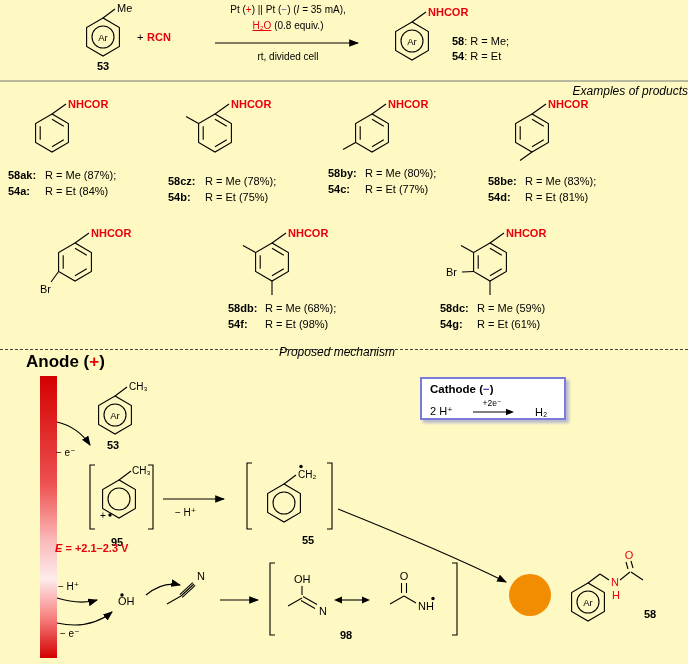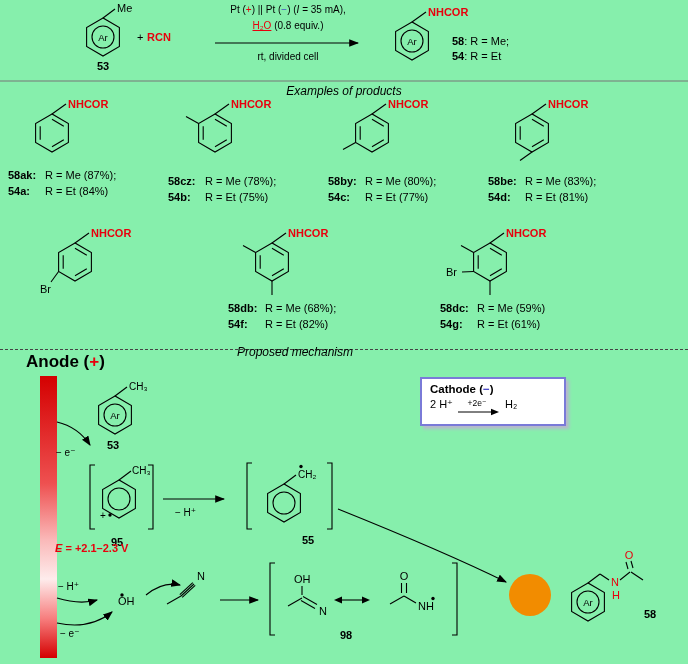--- a/index.html
+++ b/index.html
@@ -1,39 +1,39 @@
 <!DOCTYPE html>
 <html><head>
 <meta charset="utf-8">
 <style>
   body{margin:0}
-  #fig{position:relative;width:688px;height:664px;background:#86efac;overflow:hidden;
+  #fig{position:relative;width:688px;height:664px;background:#fef9c3;overflow:hidden;
        font-family:"Liberation Sans","DejaVu Sans",sans-serif;color:#000}
   #fig svg{position:absolute}
   svg text{font-family:"Liberation Sans","DejaVu Sans",sans-serif;font-size:11px;fill:#000}
   .st{fill:none;stroke:#000;stroke-width:1.1}
   .dot{fill:#000;stroke:none}
   .tm{text-anchor:middle}
   .f10{font-size:10px}
   .f95{font-size:9.5px}
   .b{font-weight:bold}
   .i{font-style:italic}
   .r{fill:#e8000d}
   .bl{fill:#4646c8}
   .ul{text-decoration:underline}
   .hred{color:#e8000d}
   .hblue{color:#4646c8}
-  .hdr{position:absolute;font-style:italic;font-size:12px;text-align:center}
+  .hdr{position:absolute;font-style:italic;font-size:12px;text-align:right}
   .plabel{position:absolute;font-size:11px;line-height:15.5px;white-space:nowrap}
   .cid{display:inline-block;min-width:37px;font-weight:bold}
   .anode{position:absolute;left:26px;top:352px;font-weight:bold;font-size:17px}
   .cbox{position:absolute;left:420px;top:377px;width:126px;border:2px solid #7a7ad8;
-        background:#fff;box-shadow:3px 3px 3px #b8b8cc;padding:4px 8px 6px;font-size:11px}
+        background:#fff;box-shadow:3px 3px 3px #b8b8cc;padding:4px 8px 0;font-size:11px}
   .cbox .title{font-weight:bold;font-size:11.5px}
-  .crow{display:flex;align-items:flex-start;gap:3px;margin-top:3px}
+  .crow{display:flex;align-items:flex-end;gap:18px;margin-top:3px}
 </style>
 </head>
 <body>
 
 <div id="fig">
 
   <svg style="left:0;top:0" width="688" height="82" viewBox="0 0 688 82">
     <defs>
       <marker id="ahT" markerWidth="9" markerHeight="7" refX="8" refY="3.5" orient="auto">
           <path d="M0,0 L9,3.5 L0,7 Z"></path>
@@ -115,21 +115,21 @@
   </svg>
 
   <div class="plabel" style="left:8px;top:168px">
     <div><span class="cid">58ak:</span><span>R = Me (87%);</span></div>
     <div><span class="cid">54a:</span><span>R = Et (84%)</span></div>
   </div>
   <div class="plabel" style="left:168px;top:174px">
     <div><span class="cid">58cz:</span><span>R = Me (78%);</span></div>
     <div><span class="cid">54b:</span><span>R = Et (75%)</span></div>
   </div>
-  <div class="plabel" style="left:328px;top:174px">
+  <div class="plabel" style="left:328px;top:166px">
     <div><span class="cid">58by:</span><span>R = Me (80%);</span></div>
     <div><span class="cid">54c:</span><span>R = Et (77%)</span></div>
   </div>
   <div class="plabel" style="left:488px;top:174px">
     <div><span class="cid">58be:</span><span>R = Me (83%);</span></div>
     <div><span class="cid">54d:</span><span>R = Et (81%)</span></div>
   </div>
 
   <svg style="left:30px;top:214px" width="150" height="92" viewBox="0 0 150 92">
     <g class="st">
@@ -165,21 +165,21 @@
         <line x1="28.6" y1="38.5" x2="16" y2="31.5"></line>
         <line x1="45" y1="67" x2="45" y2="81"></line>
         <line x1="28.6" y1="57.5" x2="17" y2="58"></line>
       </g>
     <text x="61" y="23" class="b r">NHCOR</text>
     <text x="1" y="61.5">Br</text>
   </svg>
 
   <div class="plabel" style="left:228px;top:301px">
     <div><span class="cid">58db:</span><span>R = Me (68%);</span></div>
-    <div><span class="cid">54f:</span><span>R = Et (82%)</span></div>
+    <div><span class="cid">54f:</span><span>R = Et (98%)</span></div>
   </div>
   <div class="plabel" style="left:440px;top:301px">
     <div><span class="cid">58dc:</span><span>R = Me (59%)</span></div>
     <div><span class="cid">54g:</span><span>R = Et (61%)</span></div>
   </div>
 
   <div style="position:absolute;left:0;top:349px;width:688px;border-top:1.5px dashed #444"></div>
 
   <div class="anode"><span>Anode (</span><span class="hred">+</span><span>)</span></div>
   <div class="hdr" style="left:195px;top:345px;width:200px">Proposed mechanism</div>

